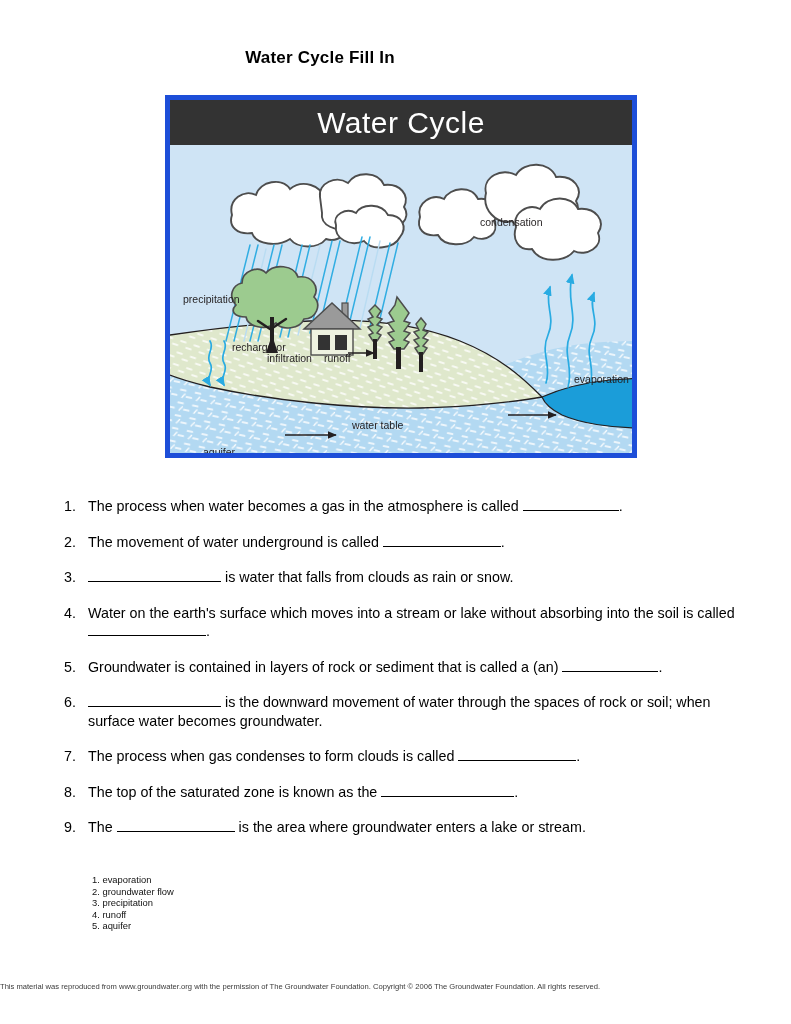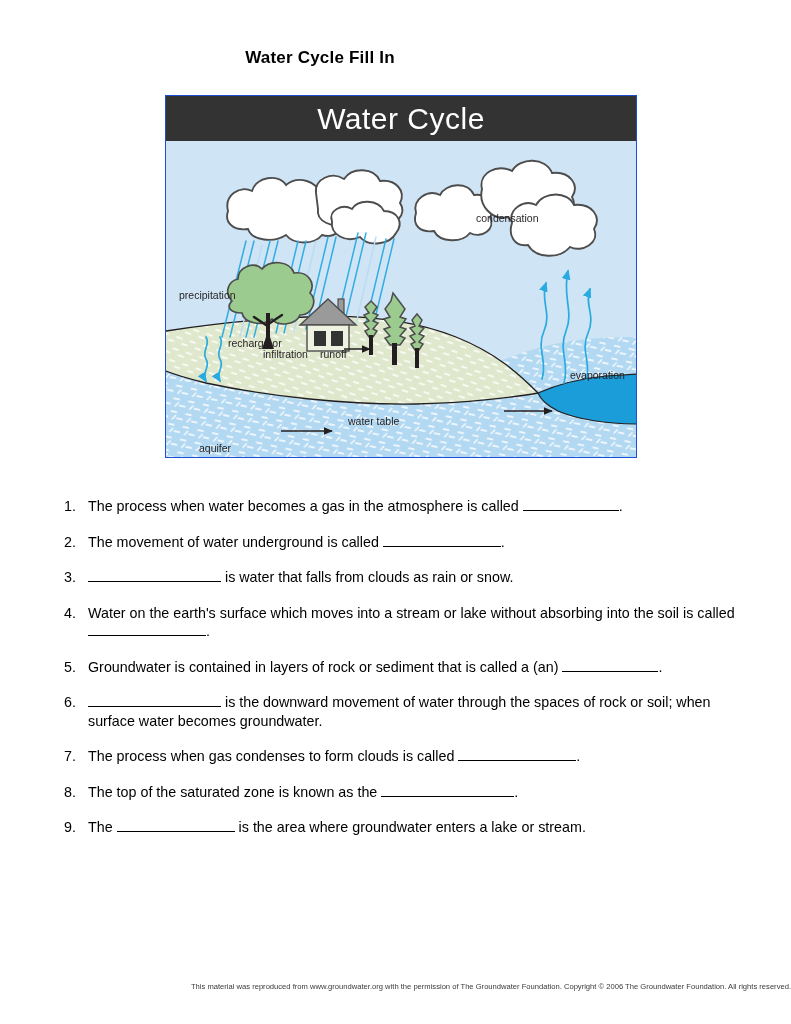--- a/index.html
+++ b/index.html
@@ -28,21 +28,21 @@
     letter-spacing: 0.2px;
   }
 
   
   .diagram {
     position: absolute;
     left: 165px;
     top: 95px;
     width: 472px;
     height: 363px;
-    border: 1px solid #1d4ed8;
+    border: 5px solid #1d4ed8;
     box-sizing: border-box;
     background: #cfe4f5;
     overflow: hidden;
   }
   .diagram-header {
     position: absolute;
     left: 0; top: 0;
     width: 100%;
     height: 45px;
     background: #333333;
@@ -123,21 +123,21 @@
   .ak-col { width: 136px; }
   .ak-col.second { width: 220px; }
   .ak-item { white-space: nowrap; }
 
   
   .footer {
     position: absolute;
     left: 0;
     top: 982px;
     width: 791px;
-    text-align: right;
+    text-align: left;
     font-size: 7.6px;
     color: #3a3a3a;
   }
 </style>
 </head>
 <body>
 
 <div class="page-title">Water Cycle Fill In</div>
 
 <div class="diagram">
@@ -377,16 +377,23 @@
       <div class="q-text">The top of the saturated zone is known as the <span class="blank b-xl"></span>.</div>
     </div>
     <div class="q">
       <div class="q-num">9.</div>
       <div class="q-text">The <span class="blank b-lg"></span> is the area where groundwater enters a lake or stream.</div>
     </div>
   </div>
 
 <div class="answer-key">
   <div class="ak-cols">
+    <div class="ak-col" id="ak-left">
+        <div class="ak-item">1. evaporation</div>
+        <div class="ak-item">2. groundwater flow</div>
+        <div class="ak-item">3. precipitation</div>
+        <div class="ak-item">4. runoff</div>
+        <div class="ak-item">5. aquifer</div>
+      </div>
   </div>
 </div>
 
 <div class="footer">This material was reproduced from www.groundwater.org with the permission of The Groundwater Foundation.  Copyright © 2006 The Groundwater Foundation.  All rights reserved.</div>
 
 </body></html>

